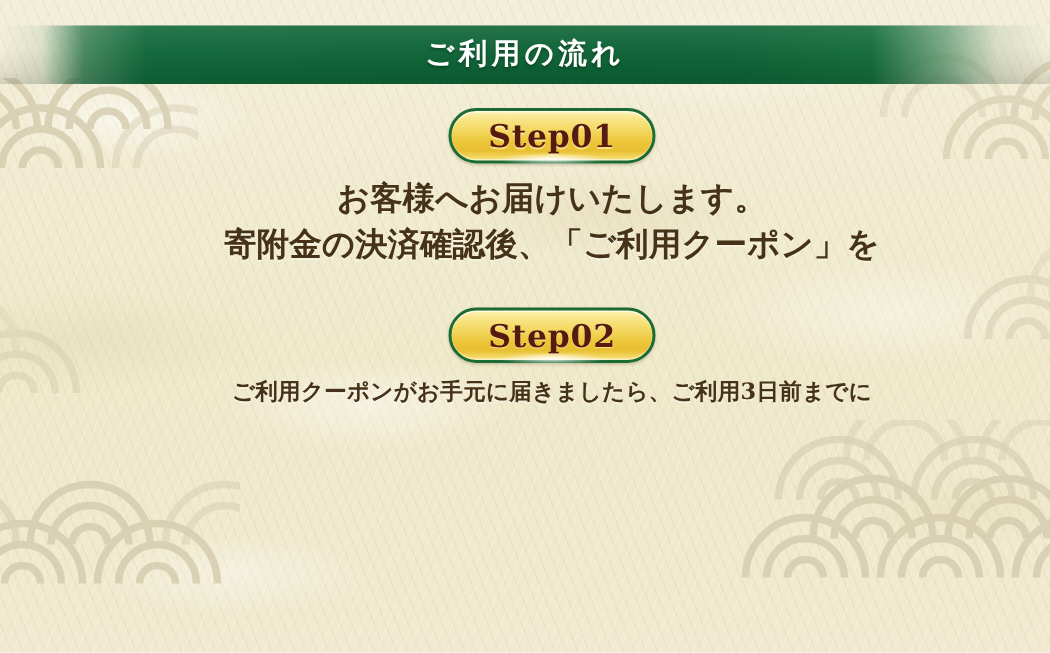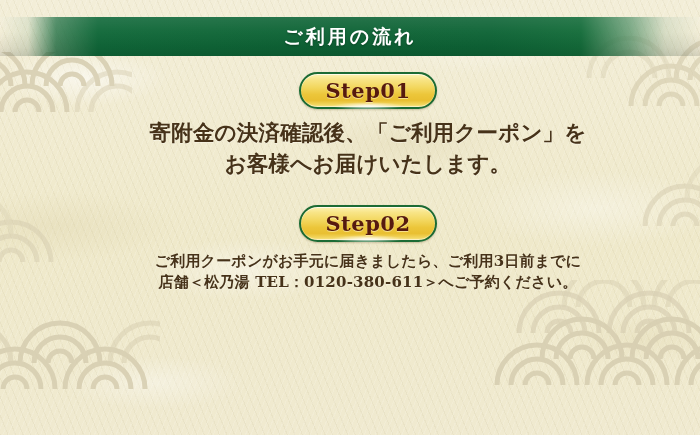--- a/index.html
+++ b/index.html
@@ -370,30 +370,29 @@
     <div class="header-banner__title">ご利用の流れ</div>
   </div>
 
   <div class="steps">
 
     <div class="step-block step-block--1">
       <div class="step-badge">
         <span class="step-badge__label">Step01</span>
       </div>
       <div class="step-body">
+        <span class="line">お客様へお届けいたします。</span>
         <span class="line">寄附金の決済確認後、「ご利用クーポン」を</span>
-        <span class="line">お客様へお届けいたします。</span>
       </div>
     </div>
 
     <div class="step-block step-block--2">
       <div class="step-badge">
         <span class="step-badge__label">Step02</span>
       </div>
       <div class="step-body step-body--wide">
         <span class="line">ご利用クーポンがお手元に届きましたら、ご利用3日前までに</span>
-        <span class="line">店舗＜松乃湯 TEL：0120-380-611＞へご予約ください。</span>
       </div>
     </div>
 
 
   </div>
 </div>
 
 </body></html>

